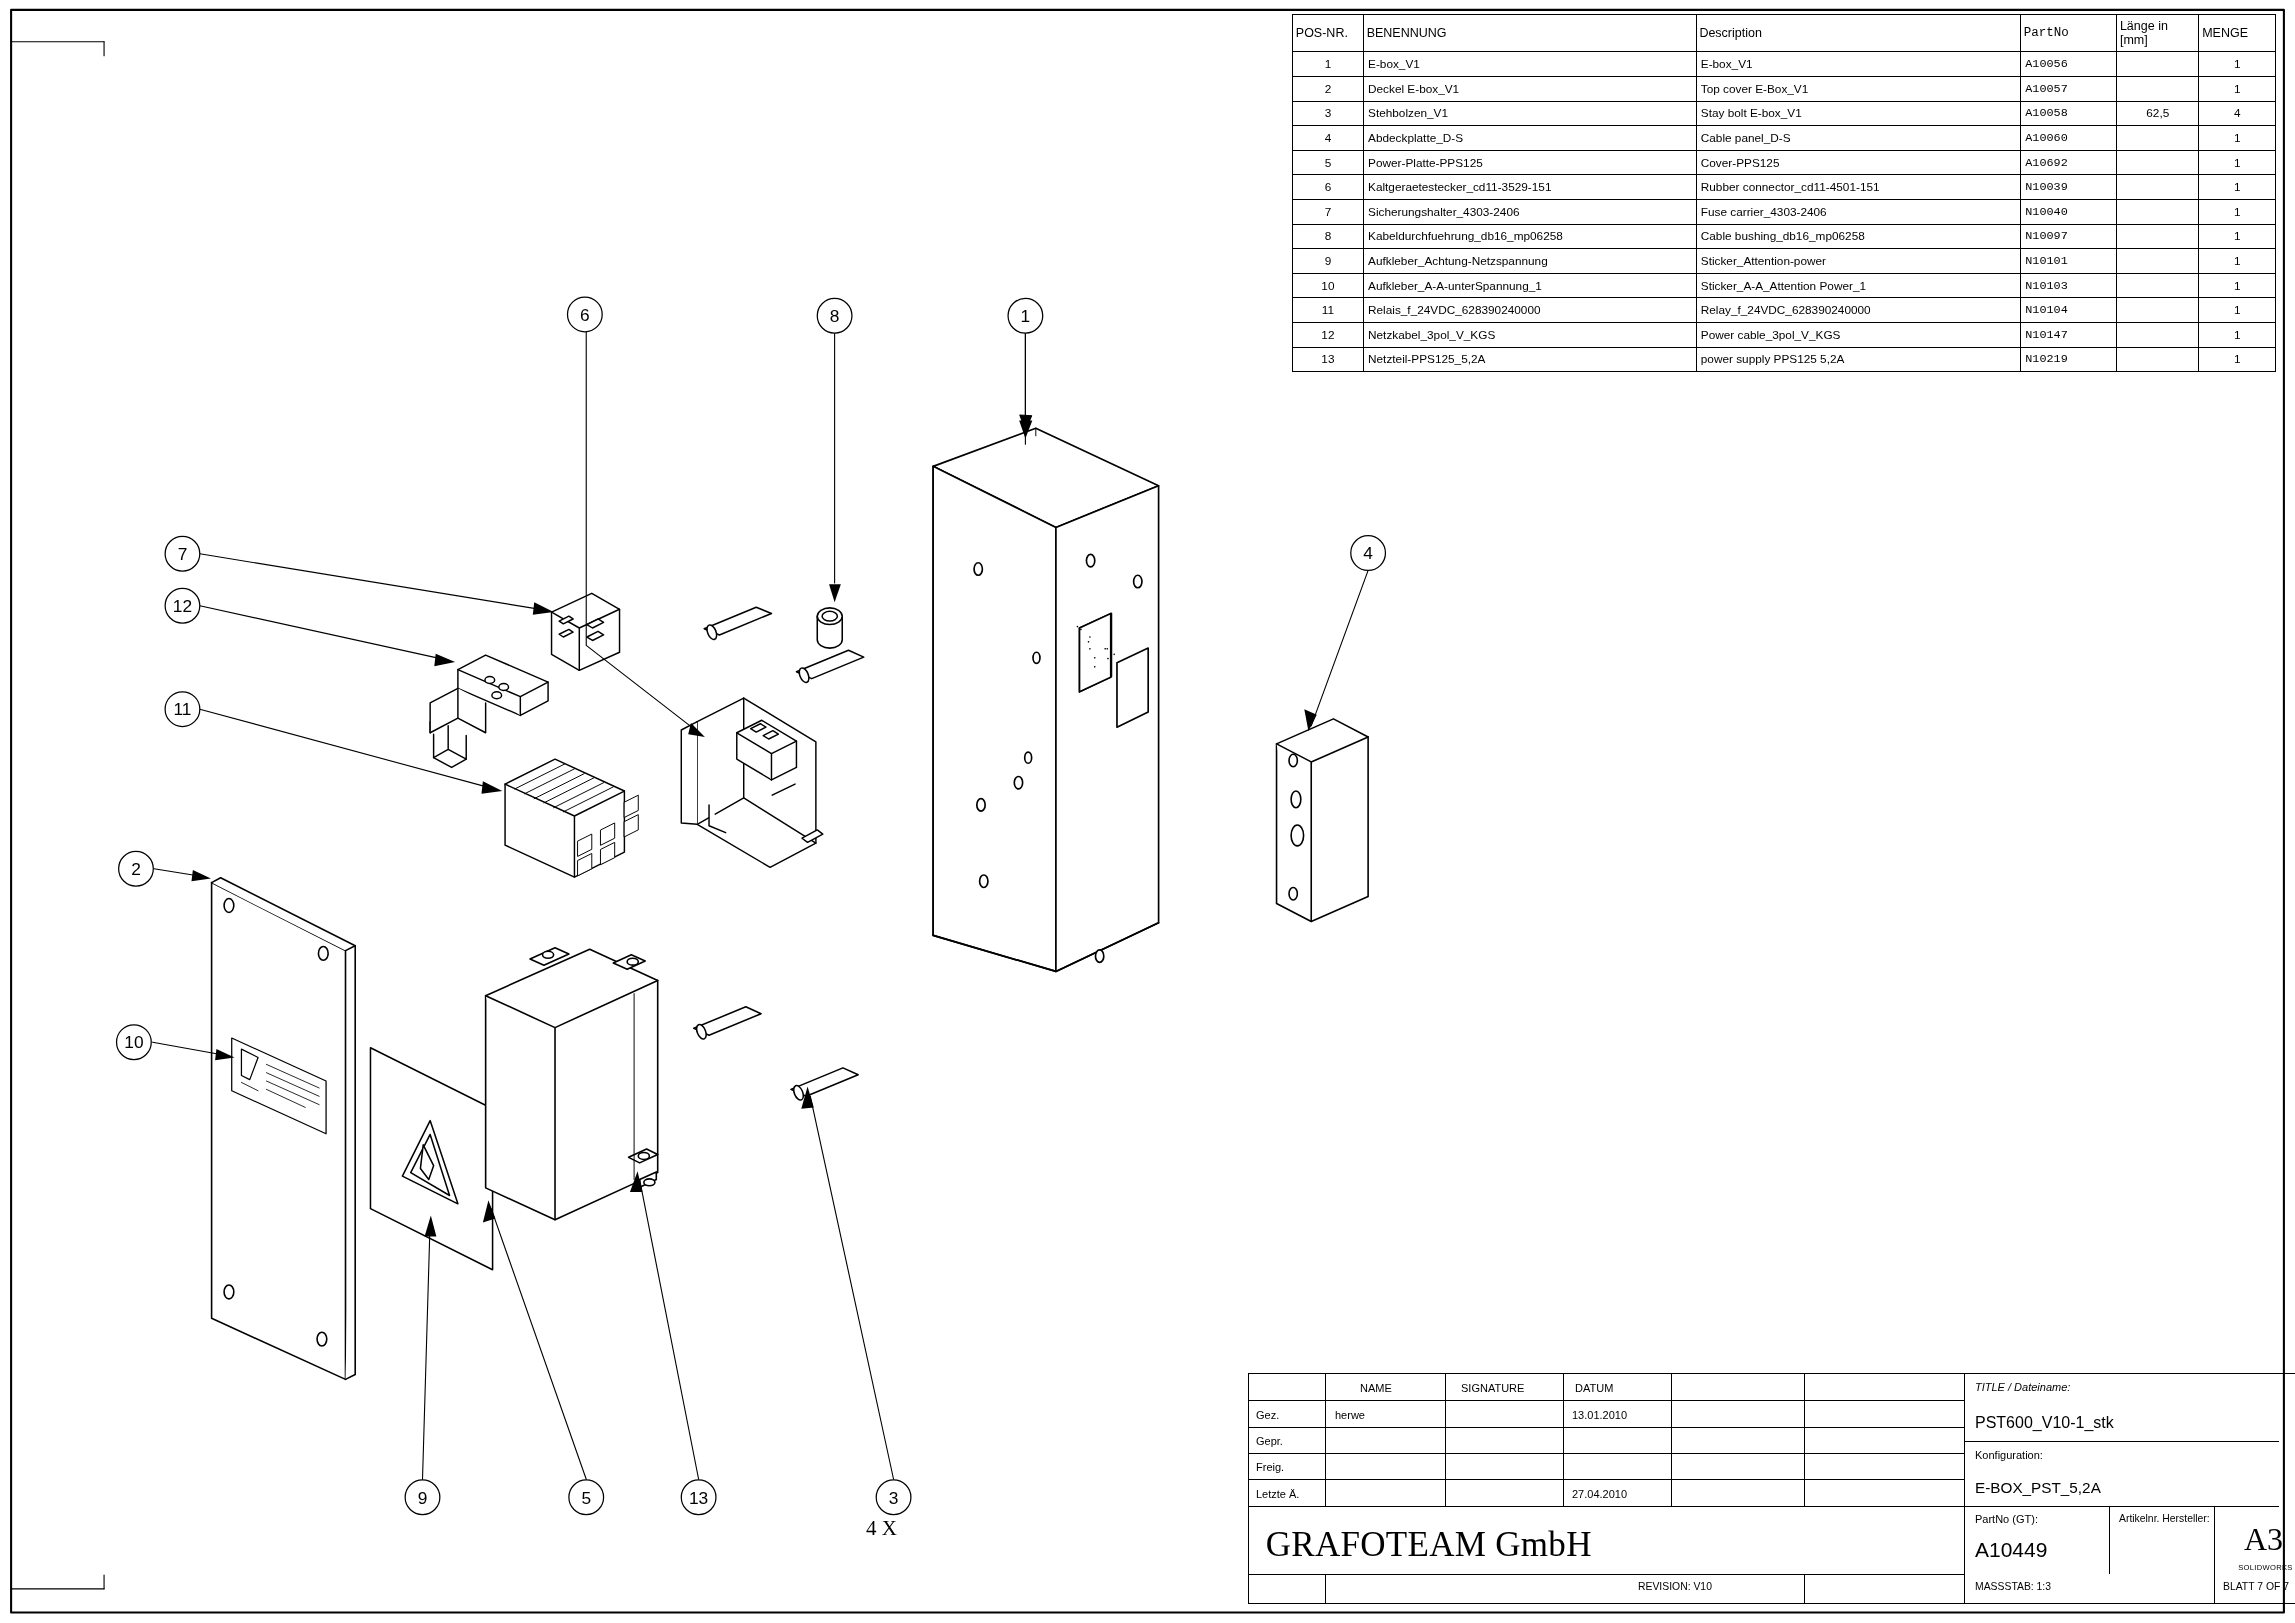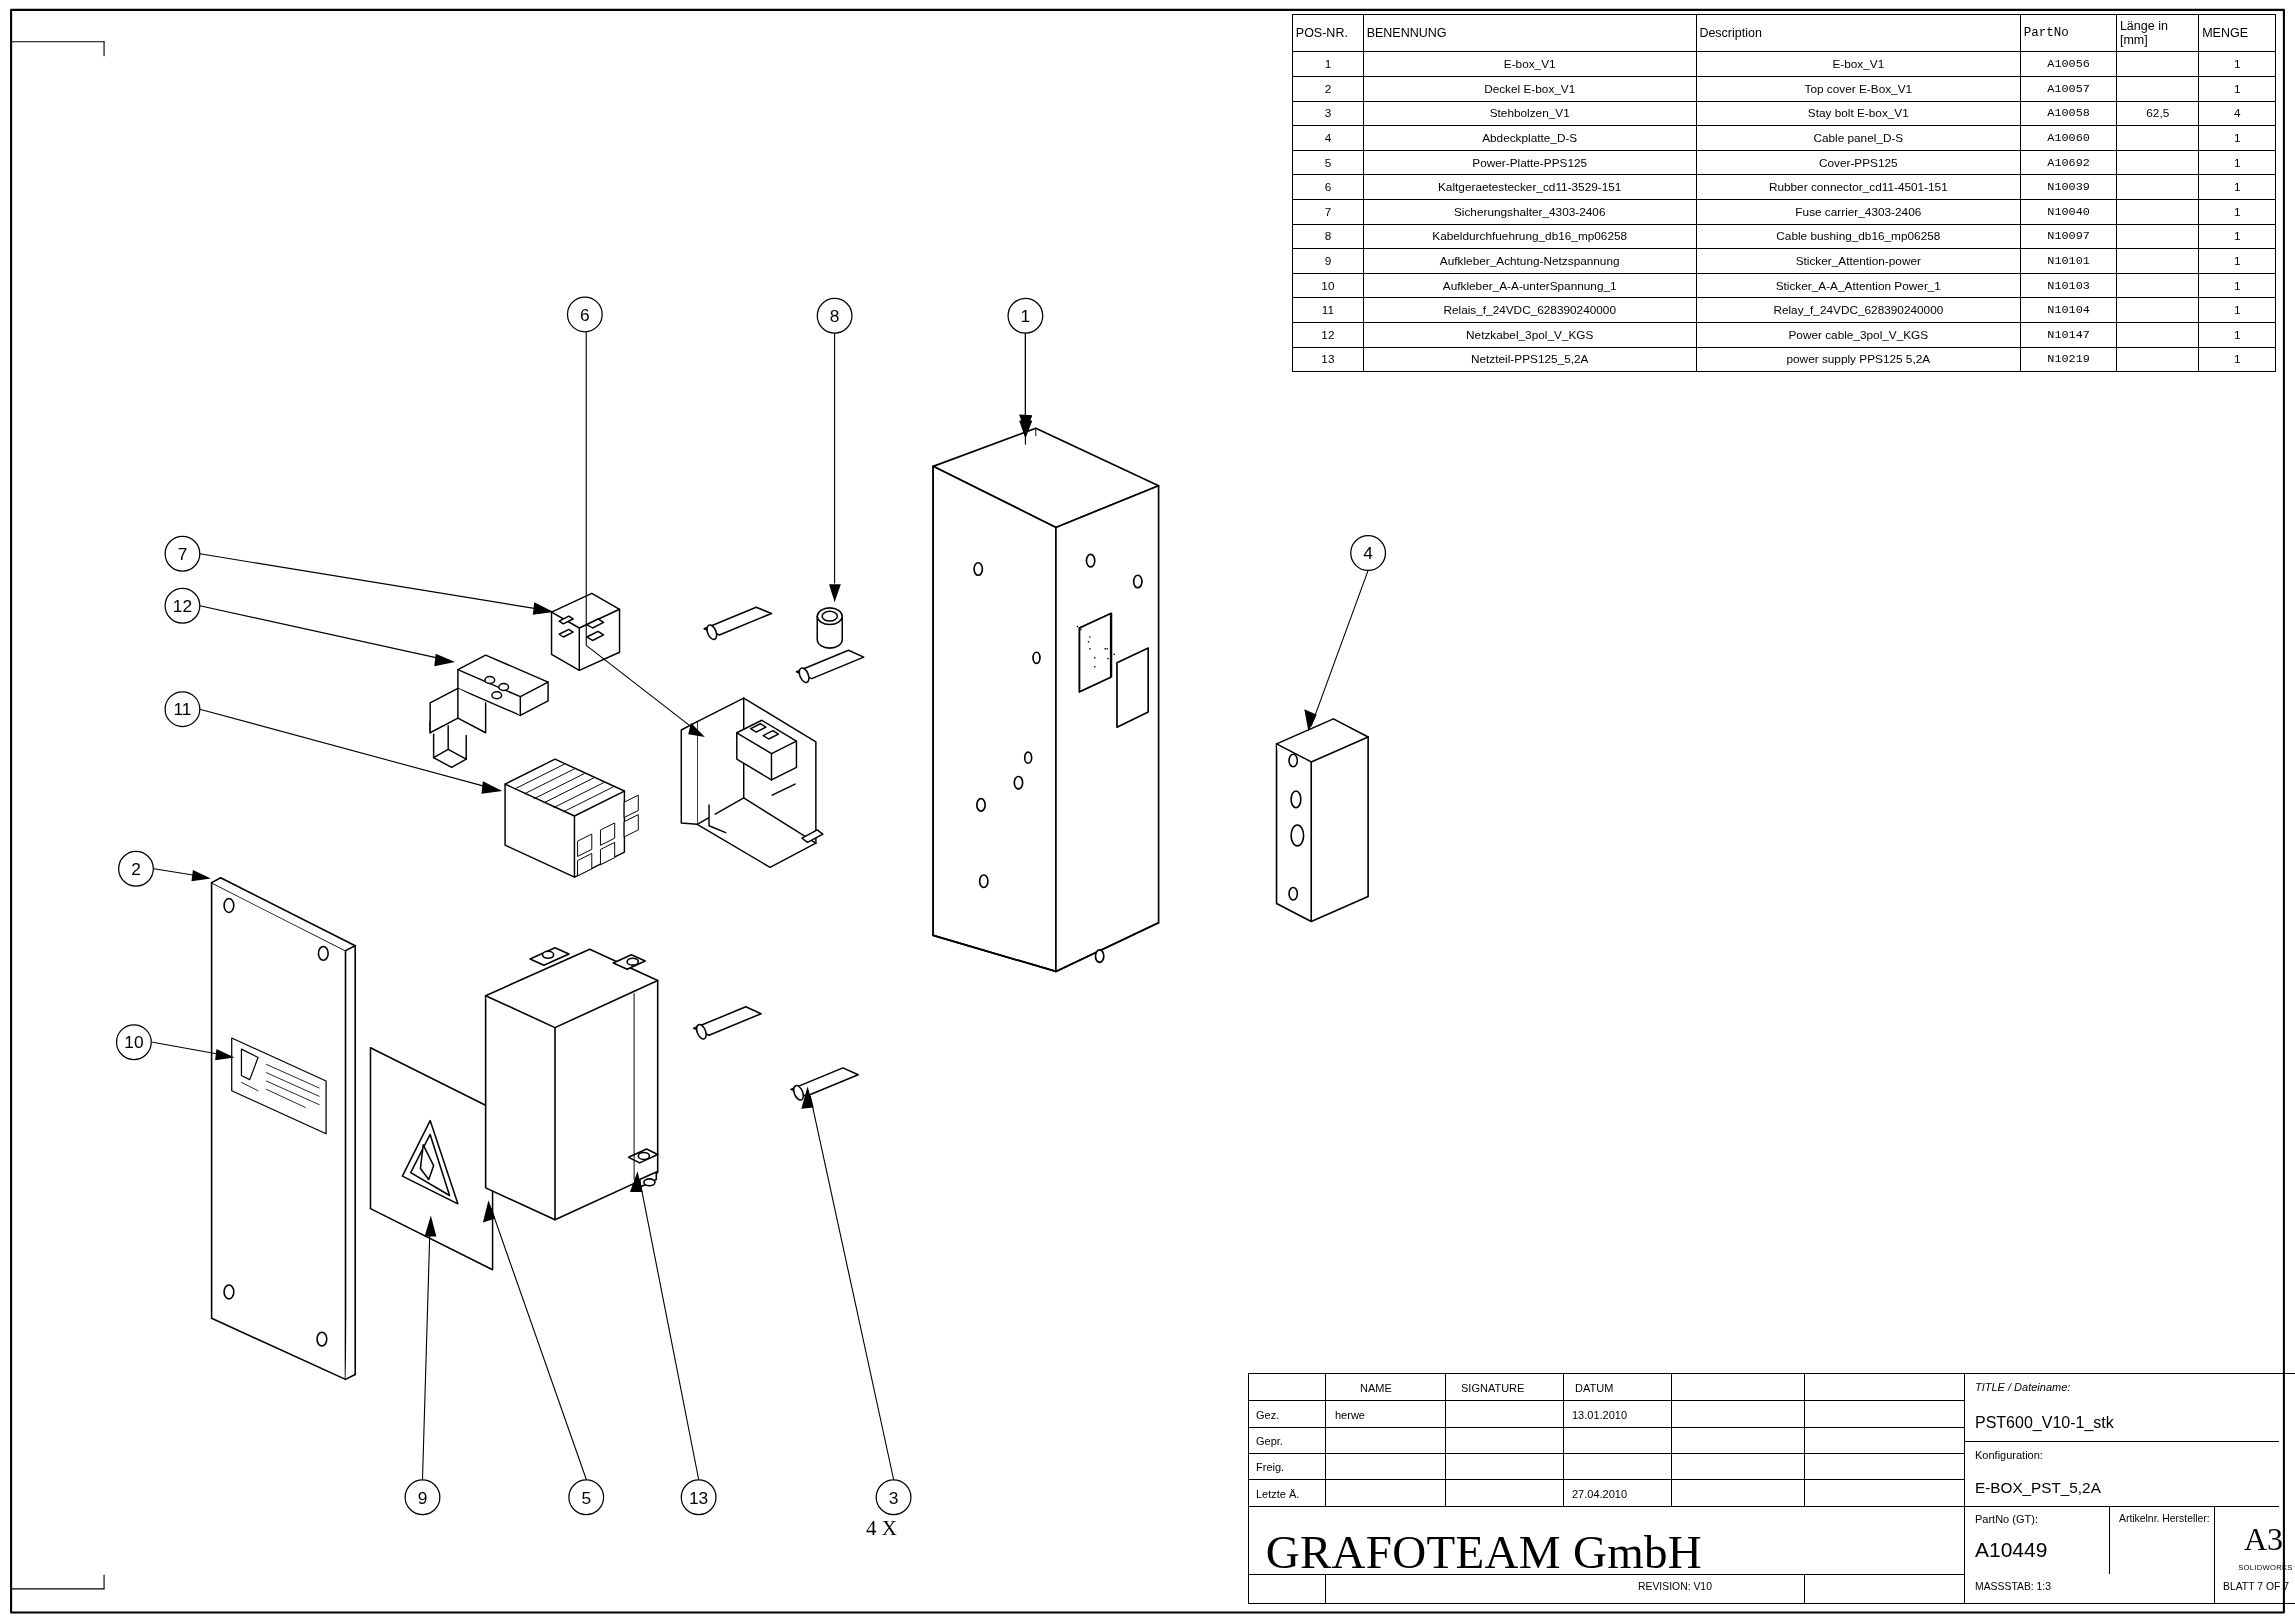--- a/index.html
+++ b/index.html
@@ -4,34 +4,34 @@
 <style>
   html,body{margin:0;padding:0;background:#ffffff;}
   body{width:2295px;height:1623px;font-family:"Liberation Sans",sans-serif;color:#000;}
   .sheet{position:relative;width:2295px;height:1623px;overflow:hidden;}
 
   
   .bom{position:absolute;left:1292px;top:14px;width:984px;border-collapse:collapse;}
   .bom td,.bom th{border:1px solid #000;font-size:11.8px;font-weight:normal;padding:2.8px 4.2px;height:18px;}
   .bom th{font-size:12.5px;text-align:left;padding:4.2px 2.8px;}
   .bom .c{text-align:center;}
-  .bom .l{text-align:center;}
+  .bom .l{text-align:left;}
   .col-pos{width:64px;}
   .col-ben{width:333px;}
   .col-desc{width:326px;}
   .col-part{width:90px;font-family:Liberation Mono, monospace;}
   .col-len{width:76px;}
   .col-menge{width:69px;}
 
   
   .titleblock{position:absolute;left:1248px;top:1373px;width:1030px;height:229px;border:1.4px solid #000;padding-left:29px;}
   .tb-line{position:absolute;background:#000;}
   .tb-txt{position:absolute;font-size:11px;white-space:nowrap;}
   .tb-small{font-size:10.4px;}
-  .tb-company{position:absolute;left:16.7px;top:151px;font-family:"Liberation Serif",serif;font-size:47px;letter-spacing:0.3px;}
+  .tb-company{position:absolute;left:16.7px;top:151px;font-family:"Liberation Serif",serif;font-size:35px;letter-spacing:0.3px;}
   .tb-a3{position:absolute;right:25px;top:147px;font-size:32px;font-family:"Liberation Serif",serif;}
   .tb-sw{position:absolute;right:15.3px;top:189px;font-size:7.6px;letter-spacing:0.3px;}
 
   
   .draw{position:absolute;left:0;top:0;width:2295px;height:1623px;}
   svg{display:block;}
   .balloon-txt{font-family:"Liberation Sans",sans-serif;font-size:25px;text-anchor:middle;}
   .note4x{position:absolute;left:866px;top:1516px;font-size:21px;font-family:"Liberation Serif",serif;}
 </style>
 </head>

